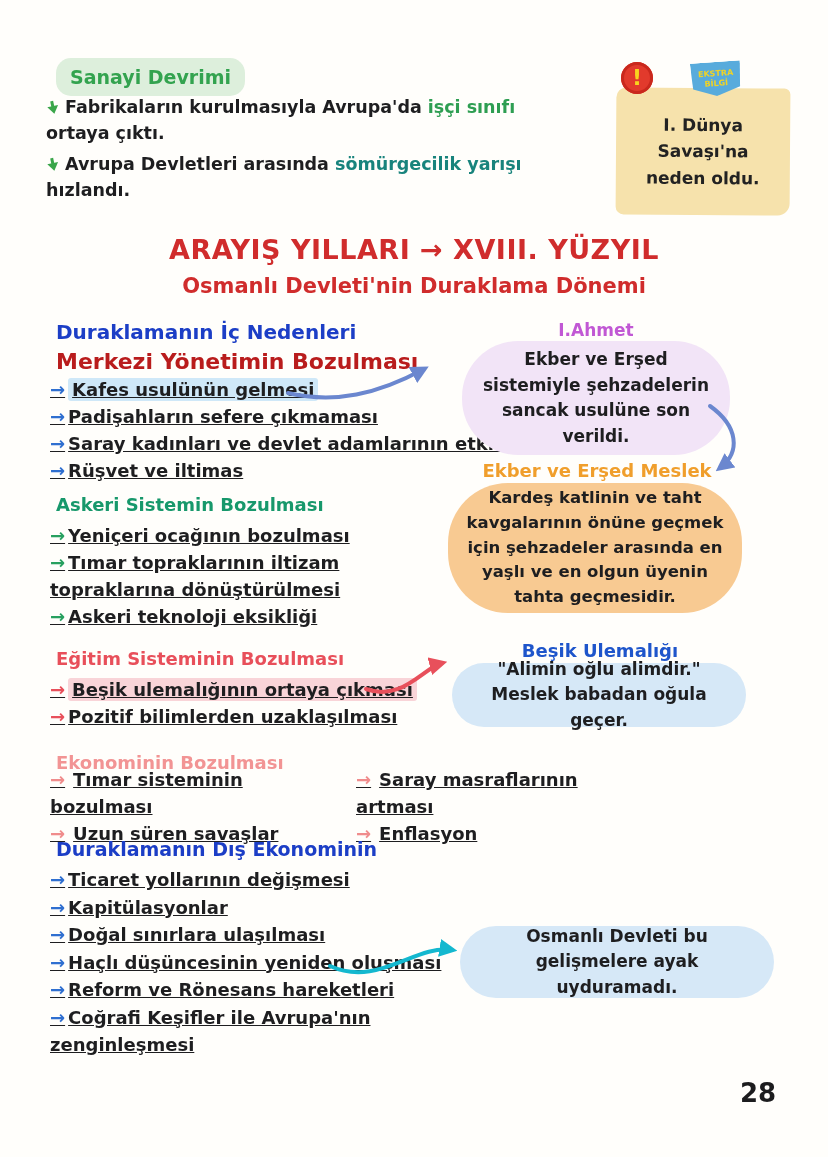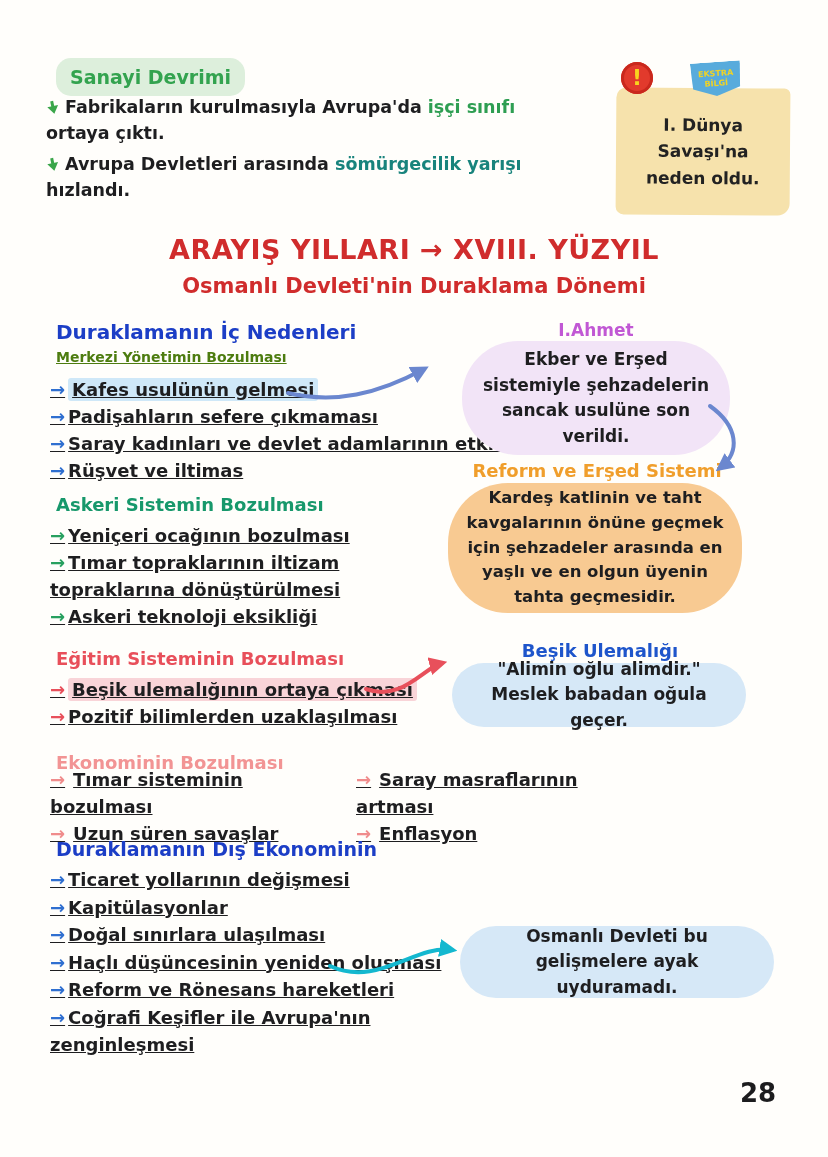--- a/index.html
+++ b/index.html
@@ -30,21 +30,21 @@
   .badge span{color:#f0d326;font-size:8px;font-weight:800;line-height:1.2;width:40px;}
 
   
   .main-title{left:0;top:234px;width:828px;text-align:center;color:#d02c2c;
               font-size:27px;font-weight:800;letter-spacing:.5px;}
   .sub-title{left:0;top:274px;width:828px;text-align:center;color:#d02c2c;
              font-size:21px;font-weight:800;}
 
   
   .h-dark-blue{color:#1c3ec6;font-size:20px;font-weight:800;}
-  .h-light-blue{color:#4d7c0f;font-size:14px;font-weight:800;text-decoration:underline;}
+  .h-light-blue{color:#b91c1c;font-size:22px;font-weight:800;}
   .h-green{color:#17986b;font-size:18px;font-weight:800;}
   .h-red{color:#e84f5a;font-size:18px;font-weight:800;}
   .h-salmon{color:#f29494;font-size:18px;font-weight:800;}
   .h-orange{color:#f09e2b;font-size:18px;font-weight:800;text-align:center;}
   .h-purple{color:#c158d4;font-size:17px;font-weight:800;text-align:center;}
   .h-blue{color:#1e55cb;font-size:18px;font-weight:800;text-align:center;}
   .list{font-size:18px;font-weight:600;line-height:27px;text-decoration:underline;}
   .arr{font-weight:800;margin-right:3px;}
   .arr.blue{color:#2f6fd0;}
   .arr.green{color:#27a05f;}
@@ -138,21 +138,21 @@
     <div><span class="arr blue">→</span><span>Haçlı düşüncesinin yeniden oluşması</span></div>
     <div><span class="arr blue">→</span><span>Reform ve Rönesans hareketleri</span></div>
     <div><span class="arr blue">→</span><span>Coğrafi Keşifler ile Avrupa'nın zenginleşmesi</span></div>
   </div>
 
   <div class="abs h-purple" style="left:462px;top:320px;width:268px;">I.Ahmet</div>
   <div class="abs bubble b-lav" style="left:462px;top:341px;width:268px;height:114px;border-radius:56px;padding:4px 20px;box-sizing:border-box;font-size:17px;">
     <span>Ekber ve Erşed sistemiyle şehzadelerin sancak usulüne son verildi.</span>
   </div>
 
-  <div class="abs h-orange" style="left:450px;top:460px;width:294px;">Reform ve Erşed Sistemi</div>
+  <div class="abs h-orange" style="left:450px;top:460px;width:294px;">Ekber ve Erşed Meslek</div>
   <div class="abs bubble b-org" style="left:448px;top:483px;width:294px;height:130px;border-radius:60px;padding:0 12px;box-sizing:border-box;font-size:16.5px;">
     <span>Kardeş katlinin ve taht kavgalarının önüne geçmek için şehzadeler arasında en yaşlı ve en olgun üyenin tahta geçmesidir.</span>
   </div>
 
   <div class="abs h-blue" style="left:455px;top:640px;width:290px;">Beşik Ulemalığı</div>
   <div class="abs bubble b-blu" style="left:452px;top:663px;width:294px;height:64px;border-radius:36px;padding:0 12px;box-sizing:border-box;font-size:17px;">
     <span>"Alimin oğlu alimdir." Meslek babadan oğula geçer.</span>
   </div>
 
   <div class="abs bubble b-blu" style="left:460px;top:926px;width:314px;height:72px;border-radius:42px;padding:0 18px;box-sizing:border-box;font-size:17px;justify-content:flex-end;">

